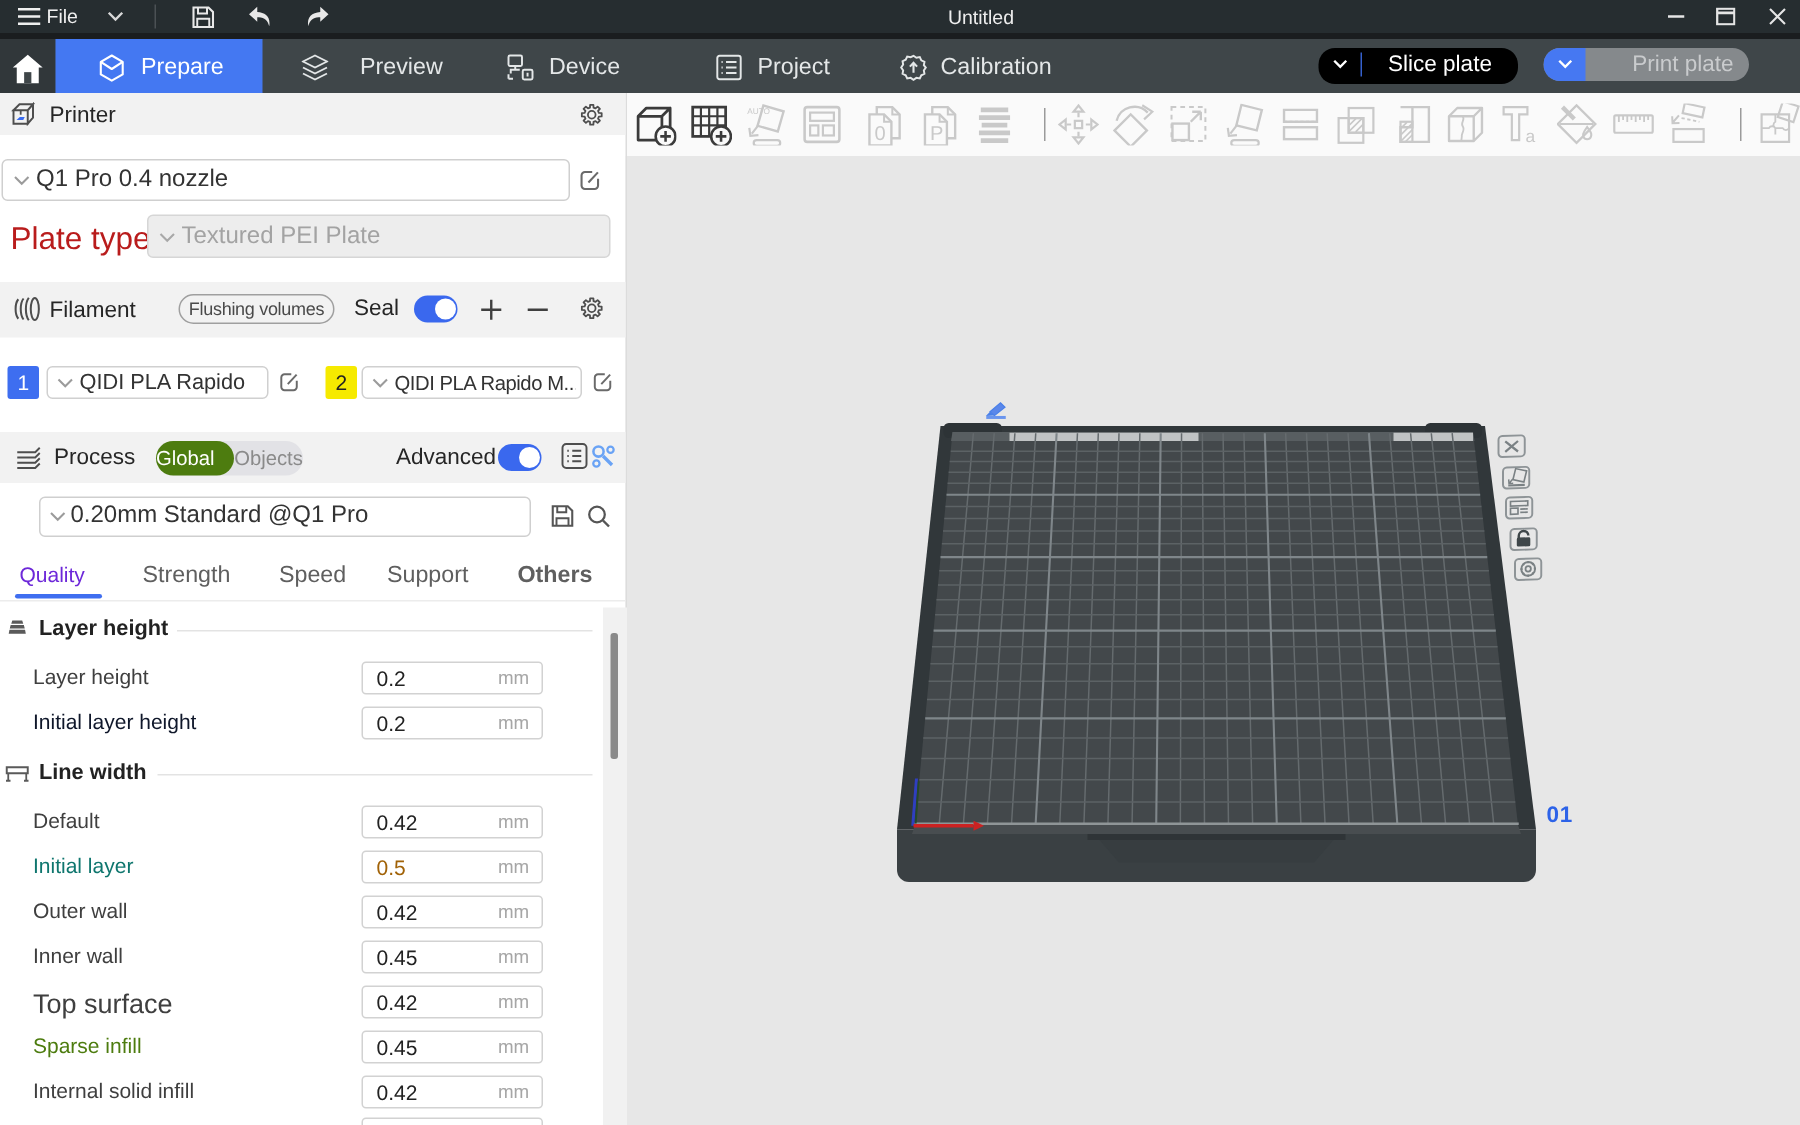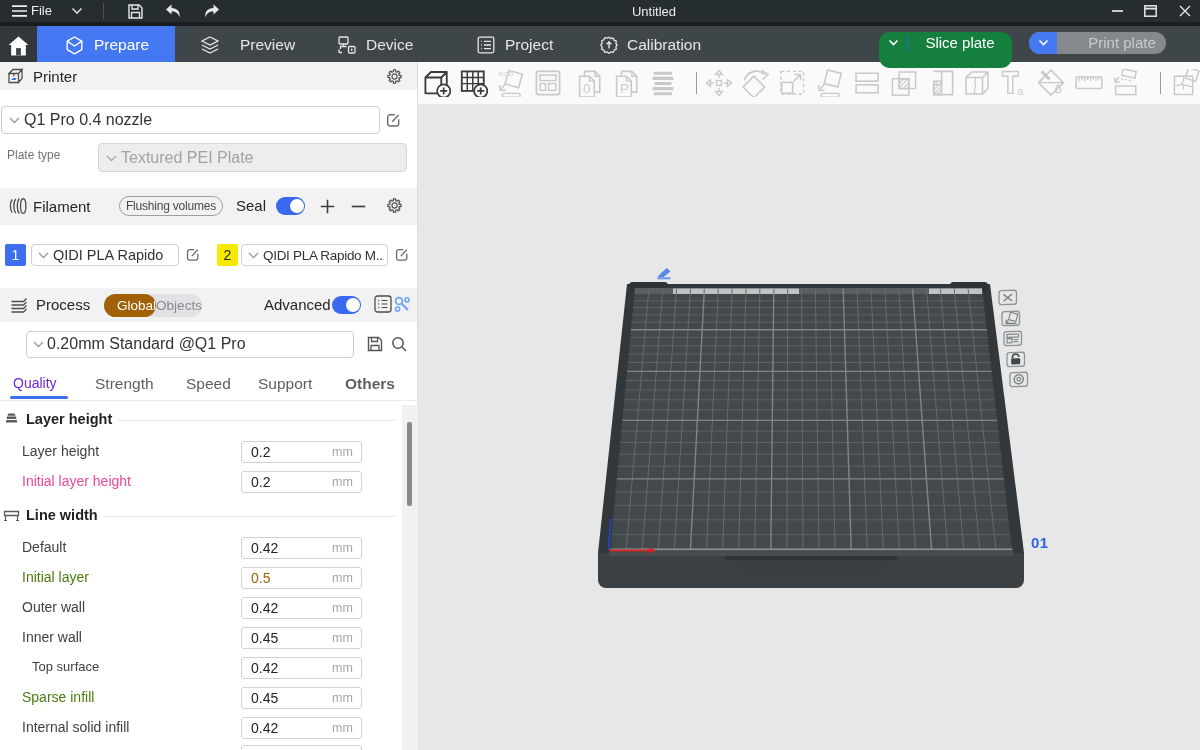--- a/index.html
+++ b/index.html
@@ -286,21 +286,21 @@
         <path d="M7 5.3h7M7 9h7M7 12.7h7"></path>
         <path d="M4 5.3h0.8M4 9h0.8M4 12.7h0.8"></path>
       </g>
     </svg>
  <div style="position:absolute;left:505px;top:14px;font-size:15.5px;color:#e4e7e8">Project</div>
  <svg style="position:absolute;left:600px;top:14px" width="18" height="18" viewBox="0 0 18 18">
       <path d="M9 1.2l1.9 1.3 2.3-.4 1 2.1 2.1 1-.4 2.3L17.2 9l-1.3 1.9.4 2.3-2.1 1-1 2.1-2.3-.4L9 17.2l-1.9-1.3-2.3.4-1-2.1-2.1-1 .4-2.3L.8 9l1.3-1.9-.4-2.3 2.1-1 1-2.1 2.3.4z" fill="none" stroke="#e4e7e8" stroke-width="1.3"></path>
       <path d="M9 12.5V6M6.6 8.4 L9 5.8l2.4 2.6" fill="none" stroke="#e4e7e8" stroke-width="1.4"></path>
     </svg>
  <div style="position:absolute;left:627px;top:14px;font-size:15.5px;color:#e4e7e8">Calibration</div>
- <div style="position:absolute;left:879px;top:10px;width:133px;height:36px;border-radius:11px;background:#15803d">
+ <div style="position:absolute;left:879px;top:10px;width:133px;height:24px;border-radius:11px;background:#000000">
    <div style="position:absolute;left:28px;top:3px;width:1px;height:16px;background:#3560cd"></div>
    <svg style="position:absolute;left:9px;top:7px" width="11" height="8" viewBox="0 0 11 8">
         <path d="M1.5 1.5 L5.5 5.5 L9.5 1.5" fill="none" stroke="#fff" stroke-width="1.6"></path>
       </svg>
    <div style="position:absolute;left:29px;top:2px;width:104px;text-align:center;font-size:15px;color:#fff">Slice plate</div>
  </div>
  <div style="position:absolute;left:1029px;top:10px;width:137px;height:22px;border-radius:11px;background:#85898c;overflow:hidden">
    <div style="position:absolute;left:0;top:0;width:28px;height:22px;background:#4678f2"></div>
    <svg style="position:absolute;left:9px;top:7px" width="11" height="8" viewBox="0 0 11 8">
         <path d="M1.5 1.5 L5.5 5.5 L9.5 1.5" fill="none" stroke="#fff" stroke-width="1.6"></path>
@@ -323,21 +323,21 @@
   </svg>
 <div style="position:absolute;left:1px;top:106px;width:379px;height:28px;border:1px solid #cfcfcf;border-radius:4px;background:#fff;box-sizing:border-box"></div>
 <svg style="position:absolute;left:9px;top:117px" width="11" height="7" viewBox="0 0 11 7">
     <path d="M1 1 L5.5 5.5 L10 1" fill="none" stroke="#9b9b9b" stroke-width="1.4"></path>
   </svg>
 <div style="position:absolute;left:24px;top:111px;font-size:16px;color:#333">Q1 Pro 0.4 nozzle</div>
 <svg style="position:absolute;left:385px;top:112px" width="16" height="16" viewBox="0 0 16 16">
     <path d="M9.8 2.7 H5 A2.3 2.3 0 0 0 2.7 5 V11.7 A2.3 2.3 0 0 0 5 14 H11.4 A2.3 2.3 0 0 0 13.7 11.7 V7.2" fill="none" stroke="#6a6a6a" stroke-width="1.4"></path>
     <path d="M7.3 9.7 L13.6 2.9" fill="none" stroke="#6a6a6a" stroke-width="1.4"></path>
   </svg>
-<div style="position:absolute;left:7px;top:148px;font-size:12px;color:#737373">Plate type</div>
+<div style="position:absolute;left:7px;top:148px;font-size:21px;color:#b91c1c">Plate type</div>
 <div style="position:absolute;left:98px;top:143px;width:309px;height:29px;border:1px solid #d6d6d6;border-radius:4px;background:#ededed;box-sizing:border-box"></div>
 <svg style="position:absolute;left:106px;top:155px" width="11" height="7" viewBox="0 0 11 7">
     <path d="M1 1 L5.5 5.5 L10 1" fill="none" stroke="#a8a8a8" stroke-width="1.4"></path>
   </svg>
 <div style="position:absolute;left:121px;top:149px;font-size:16px;color:#a3a3a3">Textured PEI Plate</div>
 <div style="position:absolute;left:0;top:188px;width:417px;height:37px;background:#f2f2f2"></div>
 <svg style="position:absolute;left:9px;top:197px" width="18" height="18" viewBox="0 0 18 18">
     <path d="M3.2 2.5 C0.8 5.5 0.8 12.5 3.2 15.5 M6.7 2 C4.2 5.2 4.2 12.8 6.7 16 M10.2 1.5 C7.6 5 7.6 13 10.2 16.5" fill="none" stroke="#4e4e4e" stroke-width="1.35"></path>
     <ellipse cx="14.2" cy="9" rx="2.7" ry="7.3" fill="none" stroke="#4e4e4e" stroke-width="1.35"></ellipse>
   </svg>
@@ -375,21 +375,21 @@
 <svg style="position:absolute;left:394px;top:247px" width="15" height="15" viewBox="0 0 16 16">
     <path d="M9.8 2.7 H5 A2.3 2.3 0 0 0 2.7 5 V11.7 A2.3 2.3 0 0 0 5 14 H11.4 A2.3 2.3 0 0 0 13.7 11.7 V7.2" fill="none" stroke="#6a6a6a" stroke-width="1.4"></path>
     <path d="M7.3 9.7 L13.6 2.9" fill="none" stroke="#6a6a6a" stroke-width="1.4"></path>
   </svg>
 <div style="position:absolute;left:0;top:288px;width:417px;height:34px;background:#f2f2f2"></div>
 <svg style="position:absolute;left:10px;top:297px" width="18" height="16" viewBox="0 0 18 16">
     <path d="M1.5 4.5 h12 l3 -3 M1.5 8 h12 l3 -3 M1.5 11.5 h12 l3 -3 M1.5 15 h12 l3 -3" fill="none" stroke="#4e4e4e" stroke-width="1.3"></path>
   </svg>
 <div style="position:absolute;left:36px;top:296px;font-size:15px;color:#262626">Process</div>
 <div style="position:absolute;left:104px;top:294px;width:98px;height:23px;border-radius:11.5px;background:#e2e2e6"></div>
-<div style="position:absolute;left:104px;top:294px;width:52px;height:23px;border-radius:11.5px;background:#a16207;color:#fff;font-size:13.5px;text-align:right;line-height:23px">Global</div>
+<div style="position:absolute;left:104px;top:294px;width:52px;height:23px;border-radius:11.5px;background:#4d7c0f;color:#fff;font-size:13.5px;text-align:left;line-height:23px">Global</div>
 <div style="position:absolute;left:156px;top:294px;width:46px;height:23px;color:#8a8a8a;font-size:13.5px;text-align:center;line-height:23px">Objects</div>
 <div style="position:absolute;left:264px;top:296px;font-size:15px;color:#262626">Advanced</div>
 <div style="position:absolute;left:332px;top:296px;width:29px;height:18px;border-radius:9px;background:#3a68ee"></div>
 <div style="position:absolute;left:346px;top:298px;width:14px;height:14px;border-radius:7px;background:#fff"></div>
 <svg style="position:absolute;left:374px;top:295px" width="18" height="18" viewBox="0 0 18 18">
     <rect x="1" y="1" width="16" height="16" rx="2.5" fill="none" stroke="#4e4e4e" stroke-width="1.3"></rect>
     <path d="M7.5 5.5h6M7.5 9h6M7.5 12.5h6" stroke="#4e4e4e" stroke-width="1.2"></path>
     <path d="M4.2 5.5h1M4.2 9h1M4.2 12.5h1" stroke="#4e4e4e" stroke-width="1.4"></path>
   </svg>
 <svg style="position:absolute;left:394px;top:296px" width="16" height="17" viewBox="0 0 16 17">
@@ -426,41 +426,41 @@
 <svg style="position:absolute;left:3px;top:508px" width="17" height="15" viewBox="0 0 17 15">
     <path d="M1.5 3.5 h14 v4 h-14z" fill="none" stroke="#5a5a5a" stroke-width="1.3"></path>
     <path d="M2.5 7.5 v5 M14.5 7.5 v5 M1 12.5h3M13 12.5h3" stroke="#5a5a5a" stroke-width="1.2"></path>
   </svg>
 <div style="position:absolute;left:26px;top:507px;font-size:14.5px;font-weight:bold;color:#222">Line width</div>
 <div style="position:absolute;left:105px;top:516px;width:290px;height:1px;background:#e3e3e3"></div>
 <div style="position:absolute;left:22px;top:443px;font-size:14px;color:#3f3f3f">Layer height</div>
 <div style="position:absolute;left:241px;top:441px;width:121px;height:22px;border:1px solid #d2d2d2;border-radius:3px;background:#fff;box-sizing:border-box"></div>
 <div style="position:absolute;left:251px;top:444px;font-size:14px;color:#222">0.2</div>
 <div style="position:absolute;left:332px;top:445px;font-size:12.5px;color:#a6a6a6">mm</div>
-<div style="position:absolute;left:22px;top:473px;font-size:14px;color:#ec4899">Initial layer height</div>
+<div style="position:absolute;left:22px;top:473px;font-size:14px;color:#0f172a">Initial layer height</div>
 <div style="position:absolute;left:241px;top:471px;width:121px;height:22px;border:1px solid #d2d2d2;border-radius:3px;background:#fff;box-sizing:border-box"></div>
 <div style="position:absolute;left:251px;top:474px;font-size:14px;color:#222">0.2</div>
 <div style="position:absolute;left:332px;top:475px;font-size:12.5px;color:#a6a6a6">mm</div>
 <div style="position:absolute;left:22px;top:539px;font-size:14px;color:#3f3f3f">Default</div>
 <div style="position:absolute;left:241px;top:537px;width:121px;height:22px;border:1px solid #d2d2d2;border-radius:3px;background:#fff;box-sizing:border-box"></div>
 <div style="position:absolute;left:251px;top:540px;font-size:14px;color:#222">0.42</div>
 <div style="position:absolute;left:332px;top:541px;font-size:12.5px;color:#a6a6a6">mm</div>
-<div style="position:absolute;left:22px;top:569px;font-size:14px;color:#4d7c0f">Initial layer</div>
+<div style="position:absolute;left:22px;top:569px;font-size:14px;color:#0f766e">Initial layer</div>
 <div style="position:absolute;left:241px;top:567px;width:121px;height:22px;border:1px solid #d2d2d2;border-radius:3px;background:#fff;box-sizing:border-box"></div>
 <div style="position:absolute;left:251px;top:570px;font-size:14px;color:#a16207">0.5</div>
 <div style="position:absolute;left:332px;top:571px;font-size:12.5px;color:#a6a6a6">mm</div>
 <div style="position:absolute;left:22px;top:599px;font-size:14px;color:#3f3f3f">Outer wall</div>
 <div style="position:absolute;left:241px;top:597px;width:121px;height:22px;border:1px solid #d2d2d2;border-radius:3px;background:#fff;box-sizing:border-box"></div>
 <div style="position:absolute;left:251px;top:600px;font-size:14px;color:#222">0.42</div>
 <div style="position:absolute;left:332px;top:601px;font-size:12.5px;color:#a6a6a6">mm</div>
 <div style="position:absolute;left:22px;top:629px;font-size:14px;color:#3f3f3f">Inner wall</div>
 <div style="position:absolute;left:241px;top:627px;width:121px;height:22px;border:1px solid #d2d2d2;border-radius:3px;background:#fff;box-sizing:border-box"></div>
 <div style="position:absolute;left:251px;top:630px;font-size:14px;color:#222">0.45</div>
 <div style="position:absolute;left:332px;top:631px;font-size:12.5px;color:#a6a6a6">mm</div>
-<div style="position:absolute;left:32px;top:659px;font-size:13px;color:#3f3f3f">Top surface</div>
+<div style="position:absolute;left:22px;top:659px;font-size:18px;color:#3f3f3f">Top surface</div>
 <div style="position:absolute;left:241px;top:657px;width:121px;height:22px;border:1px solid #d2d2d2;border-radius:3px;background:#fff;box-sizing:border-box"></div>
 <div style="position:absolute;left:251px;top:660px;font-size:14px;color:#222">0.42</div>
 <div style="position:absolute;left:332px;top:661px;font-size:12.5px;color:#a6a6a6">mm</div>
 <div style="position:absolute;left:22px;top:689px;font-size:14px;color:#4d7c0f">Sparse infill</div>
 <div style="position:absolute;left:241px;top:687px;width:121px;height:22px;border:1px solid #d2d2d2;border-radius:3px;background:#fff;box-sizing:border-box"></div>
 <div style="position:absolute;left:251px;top:690px;font-size:14px;color:#222">0.45</div>
 <div style="position:absolute;left:332px;top:691px;font-size:12.5px;color:#a6a6a6">mm</div>
 <div style="position:absolute;left:22px;top:719px;font-size:14px;color:#3f3f3f">Internal solid infill</div>
 <div style="position:absolute;left:241px;top:717px;width:121px;height:22px;border:1px solid #d2d2d2;border-radius:3px;background:#fff;box-sizing:border-box"></div>
 <div style="position:absolute;left:251px;top:720px;font-size:14px;color:#222">0.42</div>

